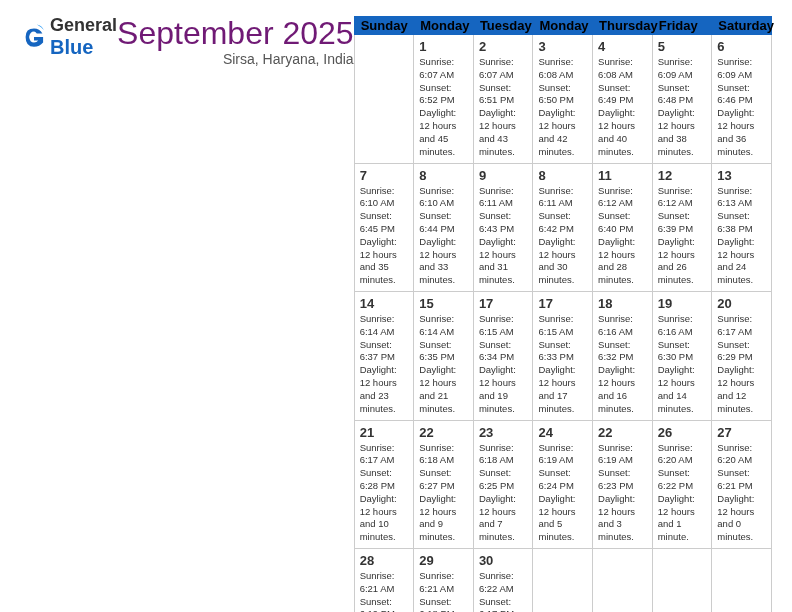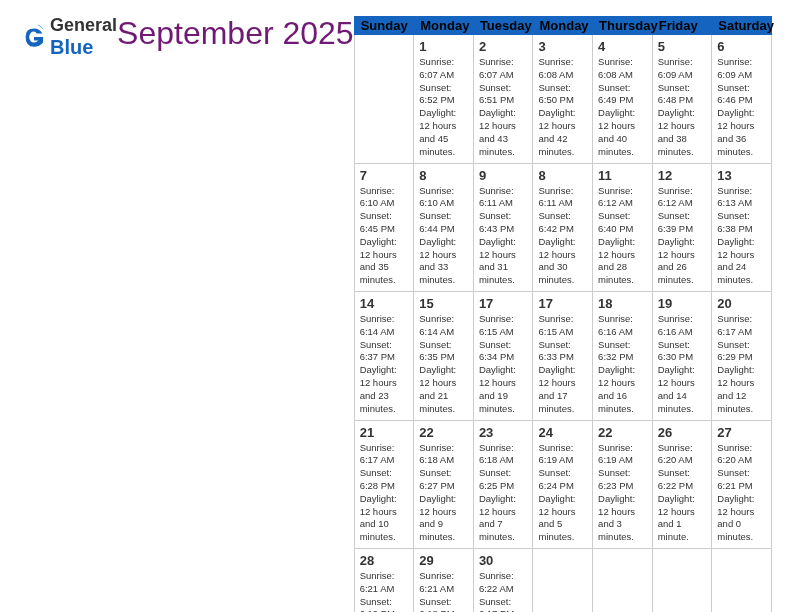--- a/index.html
+++ b/index.html
@@ -113,20 +113,21 @@
         <path d="M8 20 Q8 8 20 8 Q28 8 32 15 L24 15 Q22 12 20 12 Q14 12 13 20 Q14 28 20 28 Q24 28 26 25 L20 25 L20 20 L33 20 L33 28 Q28 34 20 34 Q8 34 8 20Z" fill="#1565c0"></path>
         <path d="M30 6 L38 14 L34 10 Q32 4 24 2 Z" fill="#42a5f5"></path>
       </svg>
       <div class="logo-text">
         <span class="logo-general">General</span>
         <span class="logo-blue">Blue</span>
       </div>
     </div>
     <div class="title-block">
       <h1>September 2025</h1>
+      <p>Sirsa, Haryana, India</p>
     </div>
   </div>
 
   <table class="calendar">
     <thead>
       <tr>
         <th>Sunday</th>
         <th>Monday</th>
         <th>Tuesday</th>
         <th>Monday</th>

